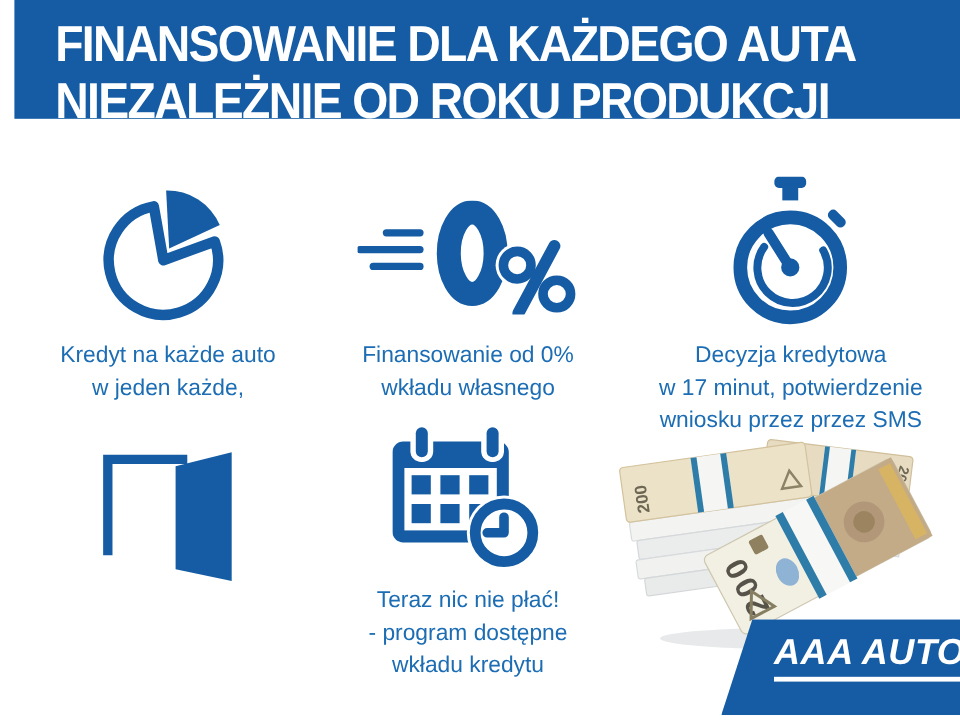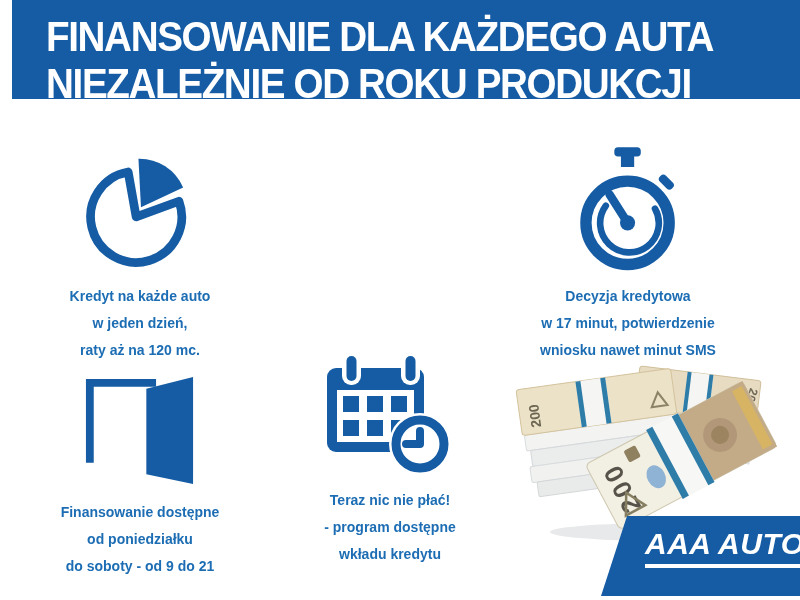--- a/index.html
+++ b/index.html
@@ -13,24 +13,24 @@
 
   
   .header{position:absolute;left:12px;top:0;width:800px;height:99px;background:var(--blue);}
   .header-text{position:absolute;left:34px;top:13px;color:#fff;font-weight:bold;
     font-size:42px;line-height:47px;letter-spacing:-1.5px;white-space:nowrap;
     transform:scaleX(0.92);transform-origin:left top;}
 
   
   .cell{position:absolute;text-align:center;}
   .icon-box{display:flex;align-items:center;justify-content:center;}
-  .caption{color:var(--caption);font-weight:bold;font-size:14px;line-height:27px;margin-top:5px;}
+  .caption{color:var(--caption);font-weight:normal;font-size:19px;line-height:27px;margin-top:5px;}
   .cell1{left:10px; top:146px;width:260px;} .cell1 .icon-box{height:132px;}
   .cell2{left:268px;top:150px;width:244px;} .cell2 .icon-box{height:128px;}
-  .cell3{left:493px;top:144px;width:270px;text-align:center;} .cell3 .icon-box{height:134px;}
+  .cell3{left:524px;top:144px;width:270px;text-align:center;} .cell3 .icon-box{height:134px;}
   .cell4{left:10px; top:368px;width:260px;} .cell4 .icon-box{height:126px;}
   .cell5{left:268px;top:348px;width:244px;} .cell5 .icon-box{height:134px;}
 
   .money{position:absolute;left:512px;top:360px;}
 
   
   .logo{position:absolute;left:601px;top:516px;width:199px;height:80px;background:var(--blue);
     clip-path:polygon(26px 0, 100% 0, 100% 100%, 0 100%);}
   .logo-text{display:inline-block;margin:11px 0 0 44px;color:#fff;font-weight:bold;font-style:italic;
     font-size:30px;letter-spacing:0.5px;border-bottom:4px solid #fff;padding:0 6px 3px 0;white-space:nowrap;}
@@ -51,60 +51,74 @@
 
   <div class="cell cell1">
     <div class="icon-box">
       <svg width="126" height="126" viewBox="0 0 130 130">
         <path d="M52.8,23.7 A47,47 0 1 0 105.2,53.9 L61,70 Z" fill="none" stroke="var(--blue)" stroke-width="9" stroke-linejoin="round"></path>
         <path d="M66,60 L63.4,10 A49,49 0 0 1 109.5,39.7 Z" fill="var(--blue)"></path>
       </svg>
     </div>
     <div class="caption">
       <div>Kredyt na każde auto</div>
-      <div>w jeden dzień,</div>
-      <div>raty aż na 120 mc.</div>
+      <div>w jeden każde,</div>
     </div>
   </div>
 
+  <div class="cell cell2">
+    <div class="icon-box">
+      <svg width="185" height="95" viewBox="0 0 185 95">
+        <g stroke="var(--blue)" stroke-width="6" stroke-linecap="round">
+          <line x1="24" y1="27" x2="52" y2="27"></line>
+          <line x1="2" y1="41" x2="52" y2="41"></line>
+          <line x1="13" y1="55" x2="52" y2="55"></line>
+        </g>
+        <ellipse cx="95.5" cy="44" rx="19.5" ry="34" fill="none" stroke="var(--blue)" stroke-width="20"></ellipse>
+        <circle cx="133" cy="54" r="18" fill="#ffffff"></circle>
+        <circle cx="133" cy="54" r="11.5" fill="none" stroke="var(--blue)" stroke-width="8"></circle>
+        <line x1="134" y1="94" x2="164" y2="38" stroke="var(--blue)" stroke-width="10" stroke-linecap="round"></line>
+        <circle cx="166" cy="78" r="11.5" fill="none" stroke="var(--blue)" stroke-width="8"></circle>
+      </svg>
+    </div>
+    <div class="caption">
+      <div>Finansowanie od 0%</div>
+      <div>wkładu własnego</div>
+    </div>
+  </div>
 
   <div class="cell cell3">
     <div class="icon-box">
       <svg width="123" height="128" viewBox="0 0 130 135">
         <g fill="var(--blue)">
           <rect x="50" y="0" width="28" height="10" rx="4"></rect>
           <rect x="57" y="7" width="14" height="14"></rect>
           <g transform="rotate(45 105 37)">
               <rect x="96" y="32.5" width="18" height="9" rx="4"></rect>
             </g>
           <circle cx="64" cy="80" r="8"></circle>
         </g>
         <circle cx="64" cy="80" r="44" fill="none" stroke="var(--blue)" stroke-width="12"></circle>
         <path d="M41,62 A31,31 0 1 0 93,65" fill="none" stroke="var(--blue)" stroke-width="7" stroke-linecap="round"></path>
         <line x1="64" y1="80" x2="45" y2="50" stroke="var(--blue)" stroke-width="9" stroke-linecap="round"></line>
       </svg>
     </div>
     <div class="caption">
       <div>Decyzja kredytowa</div>
       <div>w 17 minut, potwierdzenie</div>
-      <div>wniosku nawet minut SMS</div>
+      <div>wniosku przez przez SMS</div>
     </div>
   </div>
 
   <div class="cell cell4">
     <div class="icon-box">
       <svg width="112" height="112" viewBox="0 0 115 115">
         <path d="M2,4 H74 V12 H10 V90 H2 Z" fill="var(--blue)"></path>
         <path d="M64,14 L112,2 L112,112 L64,102 Z" fill="var(--blue)"></path>
       </svg>
-    </div>
-    <div class="caption">
-      <div>Finansowanie dostępne</div>
-      <div>od poniedziałku</div>
-      <div>do soboty - od 9 do 21</div>
     </div>
   </div>
 
   <div class="cell cell5">
     <div class="icon-box">
       <svg width="126" height="122" viewBox="0 0 126 122">
         <rect x="0" y="14" width="97" height="84" rx="9" fill="var(--blue)"></rect>
         <rect x="10" y="36" width="77" height="52" fill="#ffffff"></rect>
         <g fill="var(--blue)">
           <rect x="16" y="42" width="16" height="16"></rect>

